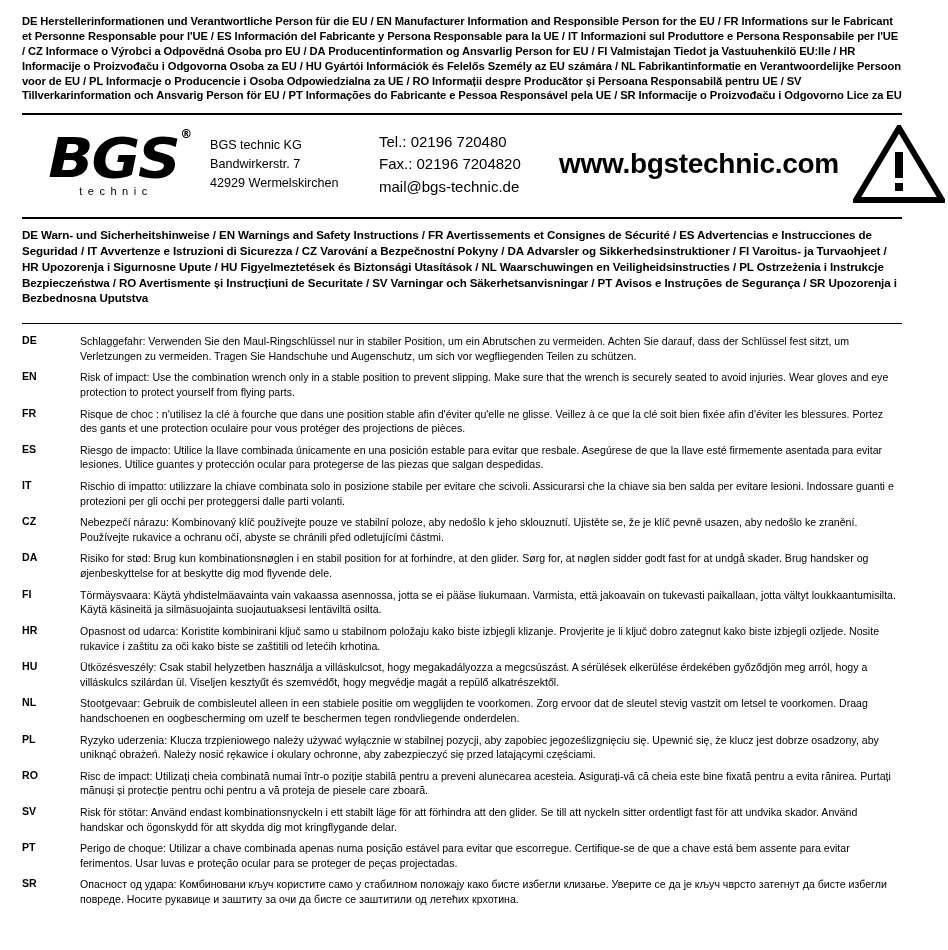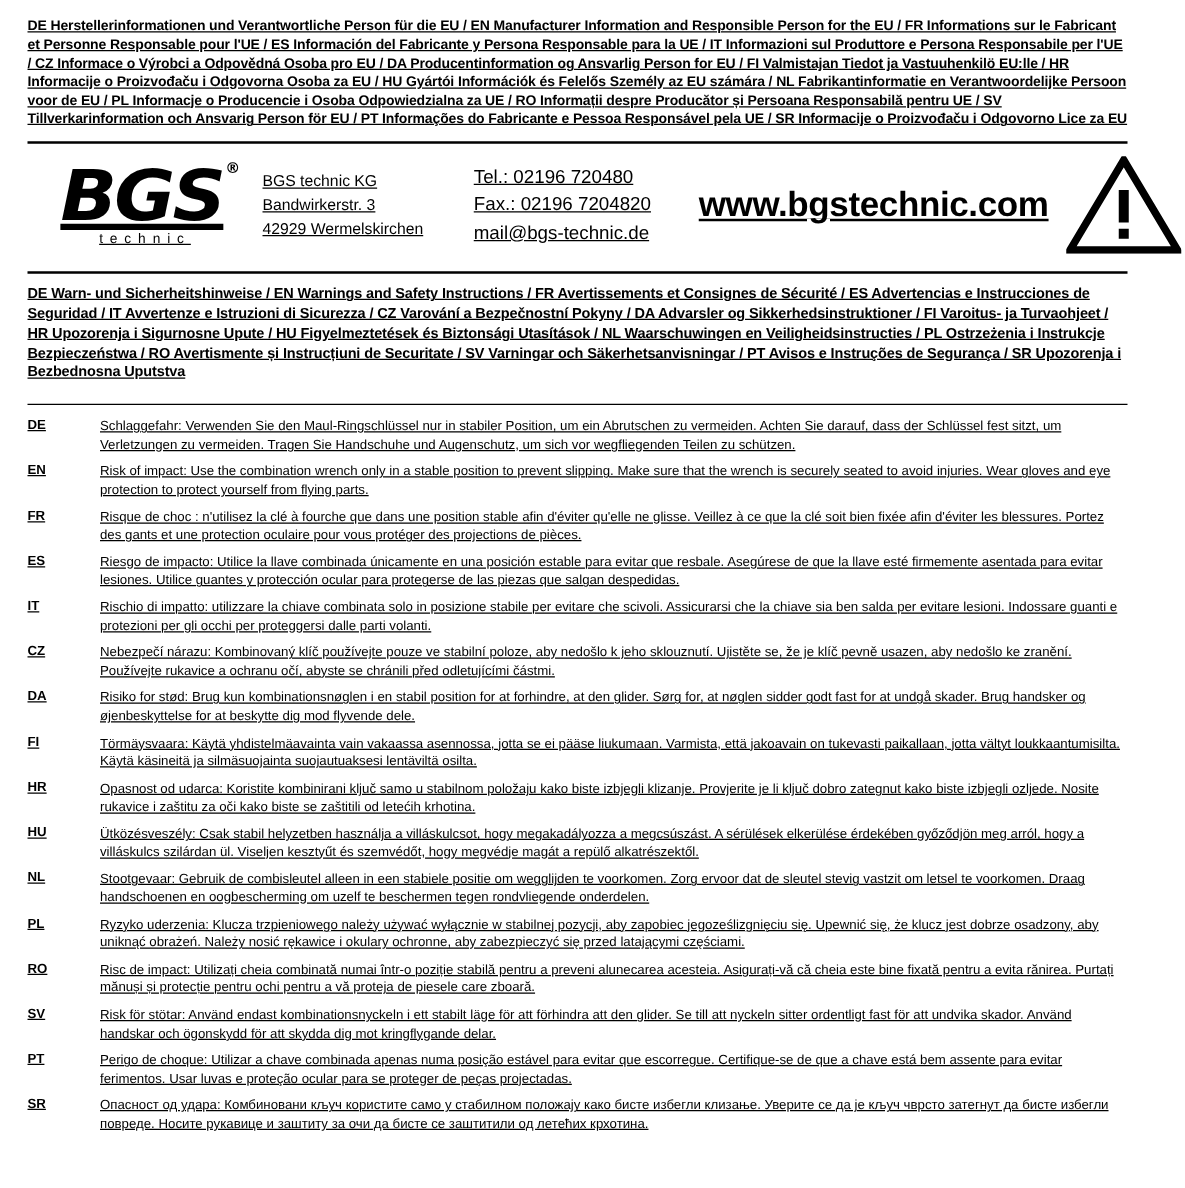--- a/index.html
+++ b/index.html
@@ -13,21 +13,20 @@
     height: 950px;
     font-family: "Liberation Sans", sans-serif;
     color: #000000;
     position: relative;
     overflow: hidden;
   }
   .page {
     width: 924px;
     height: 950px;
     padding: 14px 22px 0 22px;
-    text-decoration: underline;
   }
 
   
   .top-header {
     font-size: 11.2px;
     line-height: 1.33;
     font-weight: bold;
     text-align: left;
     letter-spacing: -0.1px;
     margin: 0 0 10px 0;
@@ -157,21 +156,21 @@
     <div class="logo-wrap">
       <div class="logo-bgs">
         <span>BGS</span>
         <span class="logo-reg">®</span>
       </div>
       <div class="logo-sub">technic</div>
     </div>
 
     <div class="addr">
       <div>BGS technic KG</div>
-      <div>Bandwirkerstr. 3</div>
+      <div>Bandwirkerstr. 7</div>
       <div>42929 Wermelskirchen</div>
     </div>
 
     <div class="contact">
       <div>Tel.: 02196 720480</div>
       <div>Fax.: 02196 7204820</div>
       <div>mail@bgs-technic.de</div>
     </div>
 
     <div class="web">www.bgstechnic.com</div>

